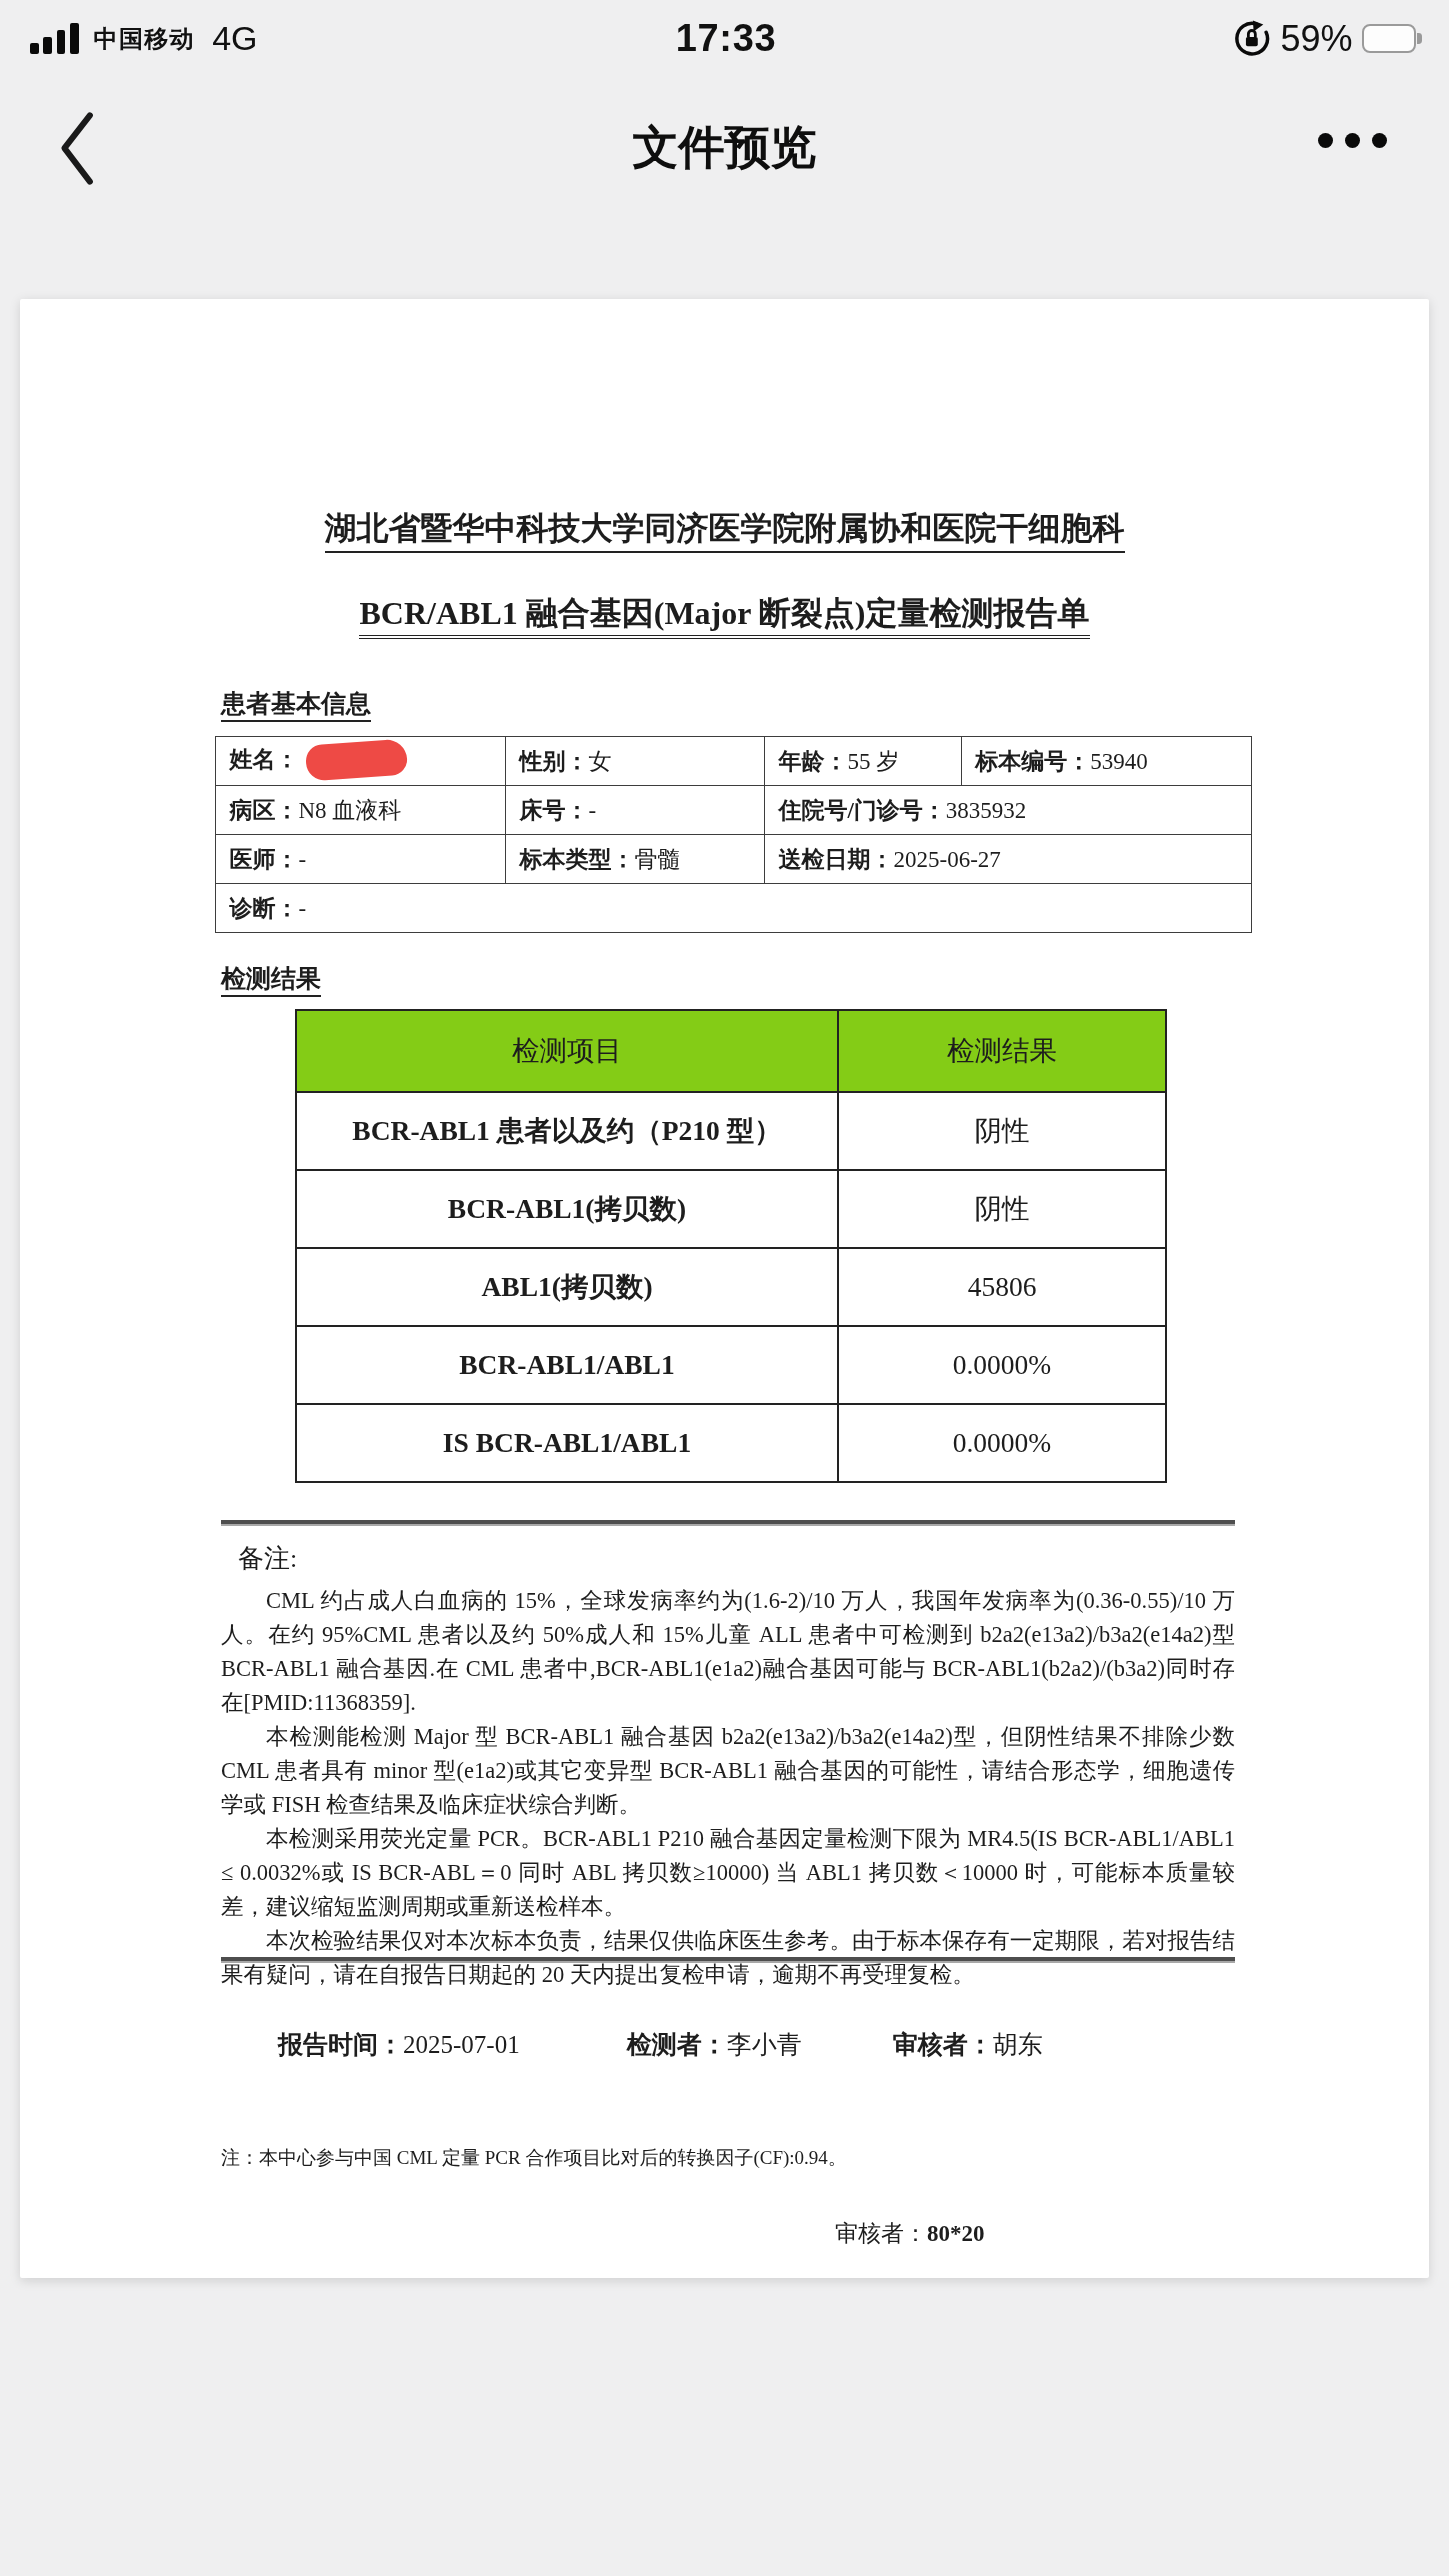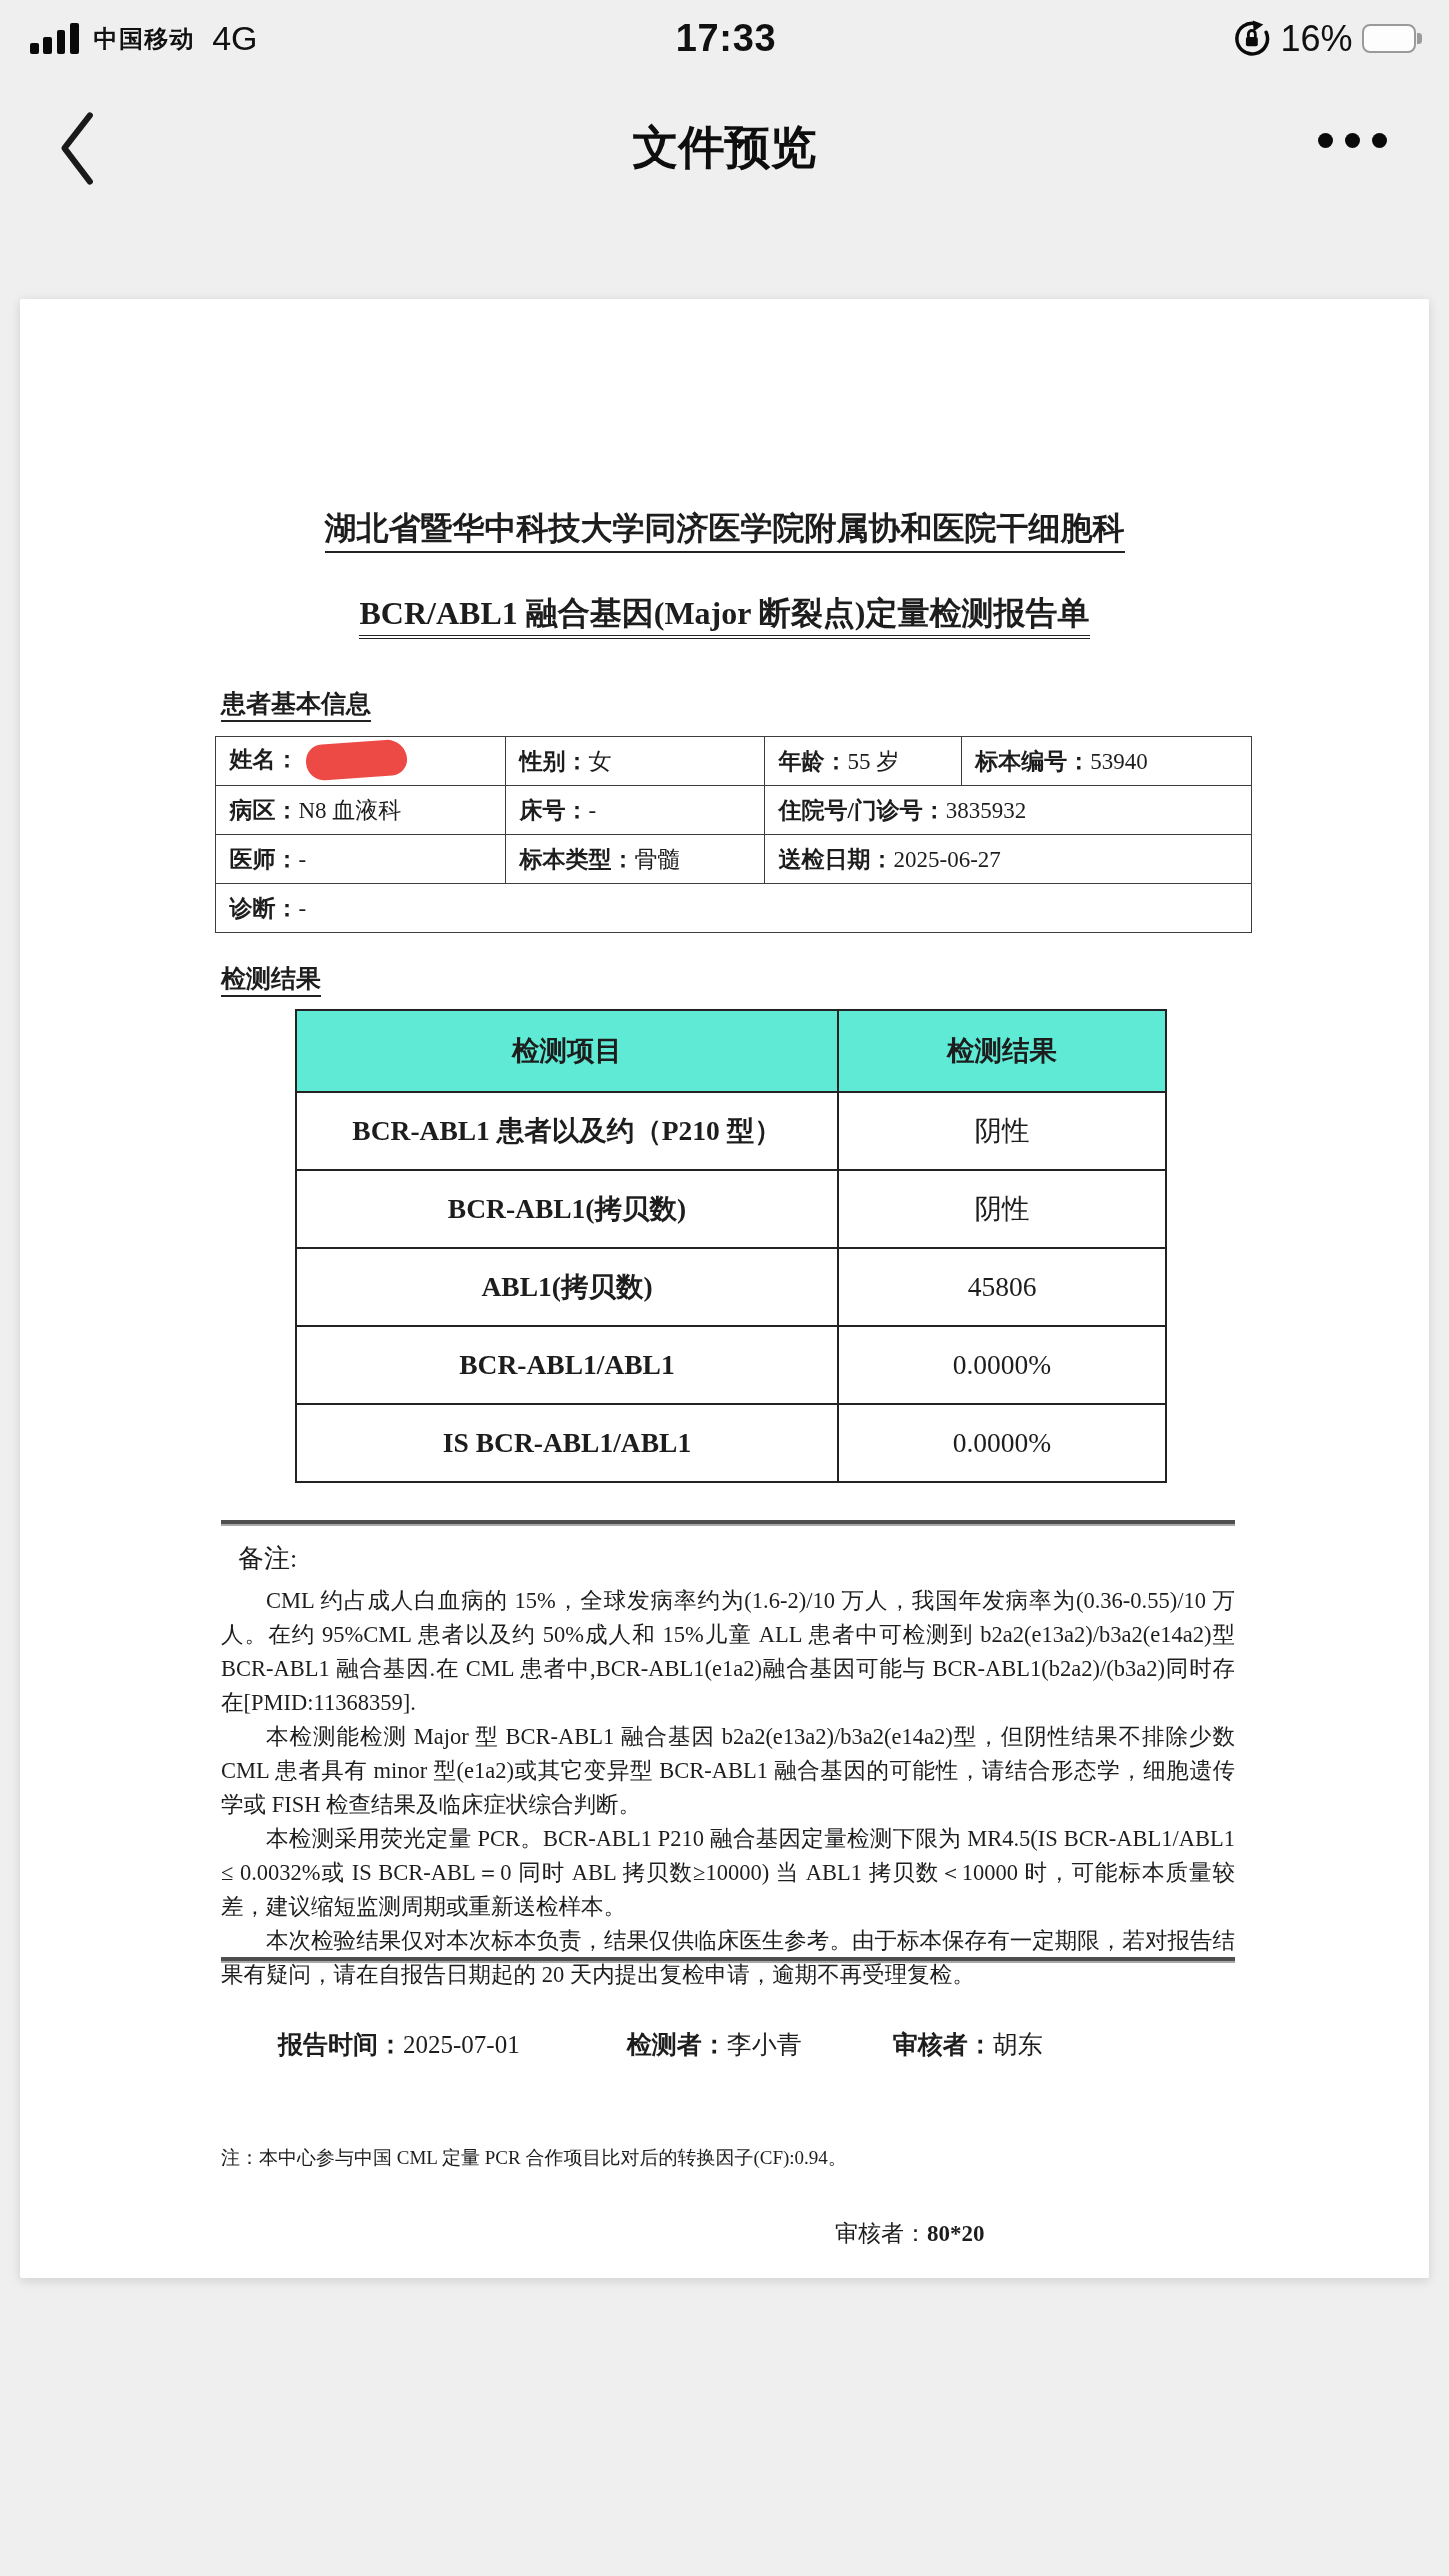--- a/index.html
+++ b/index.html
@@ -56,21 +56,21 @@
   table{border-collapse:collapse;}
   .ptable{position:absolute;left:195px;top:437px;width:1037px;font-size:23px;}
   .ptable td{border:1.3px solid #3d3d3d;height:48px;padding:0 0 0 13.4px;vertical-align:middle;}
   .ptable .lbl{font-weight:bold;}
   .redact{display:inline-block;width:101px;height:36px;background:#ee4a45;
     border-radius:20px 24px 19px 21.5px;transform:rotate(-4deg);
     vertical-align:middle;margin-left:8px;margin-top:-5.4px;}
   
   .rtable{position:absolute;left:275px;top:710px;width:872px;font-size:27.5px;}
   .rtable th,.rtable td{border:2px solid #222;text-align:center;vertical-align:middle;}
-  .rtable th{height:78px;background:#5eead4;font-weight:bold;margin-left:13px;}
+  .rtable th{height:78px;background:#84cc16;font-weight:normal;margin-left:13px;}
   .rtable td{height:74px;}
   .rtable td.item{font-weight:bold;}
   
   .rule{position:absolute;left:201px;width:1014px;height:0;
     border-top:4px solid #4e4e4e;border-bottom:2.7px solid #a8a8a8;}
   .rule1{top:1221px}
   .rule2{top:1658px}
   .remarks-label{position:absolute;left:218px;top:1242px;font-size:26px;font-weight:normal;}
   .remarks{position:absolute;left:201px;top:1285px;width:1014px;
     font-size:22.5px;line-height:34px;text-align:justify;}
@@ -101,21 +101,21 @@
       <span class="network">4G</span>
     </div>
     <div class="clock">17:33</div>
     <div class="sb-right">
       <svg class="lock-icon" viewBox="0 0 56 56">
         <path d="M35 7 A 22 22 0 1 0 49 19" fill="none" stroke="#0a0a0a" stroke-width="5" stroke-linecap="round"></path>
         <polygon points="30,2 45,8 31,18" fill="#0a0a0a"></polygon>
         <rect x="20" y="26" width="17" height="13" rx="2.5" fill="#0a0a0a"></rect>
         <path d="M23.5 26 v-4.5 a5 5 0 0 1 10 0 V26" fill="none" stroke="#0a0a0a" stroke-width="4"></path>
       </svg>
-      <span class="batt-pct">16%</span>
+      <span class="batt-pct">59%</span>
       <span class="battery">
         <span class="batt-body"><span class="batt-fill"></span></span>
         <span class="batt-cap"></span>
       </span>
     </div>
   </div>
 
   <div class="nav-bar">
     <svg class="back-btn" viewBox="0 0 70 115">
       <polyline points="52,8 14,57 52,107" fill="none" stroke="#1a1a1a" stroke-width="9" stroke-linecap="round" stroke-linejoin="round"></polyline>

